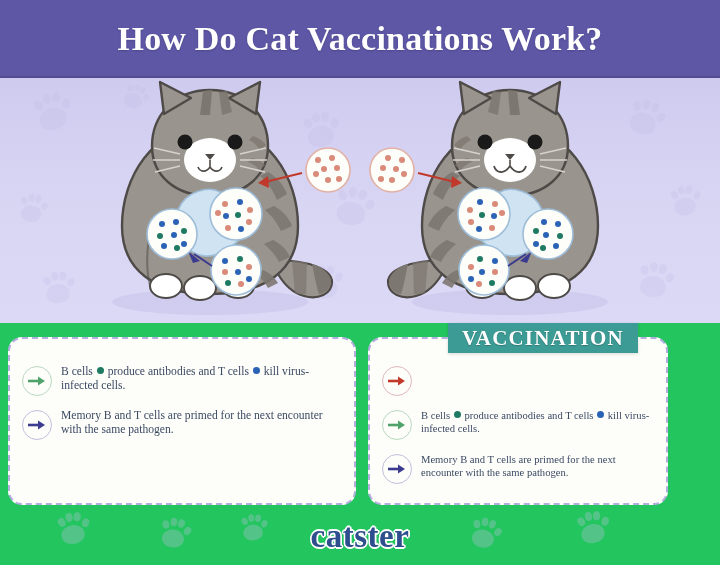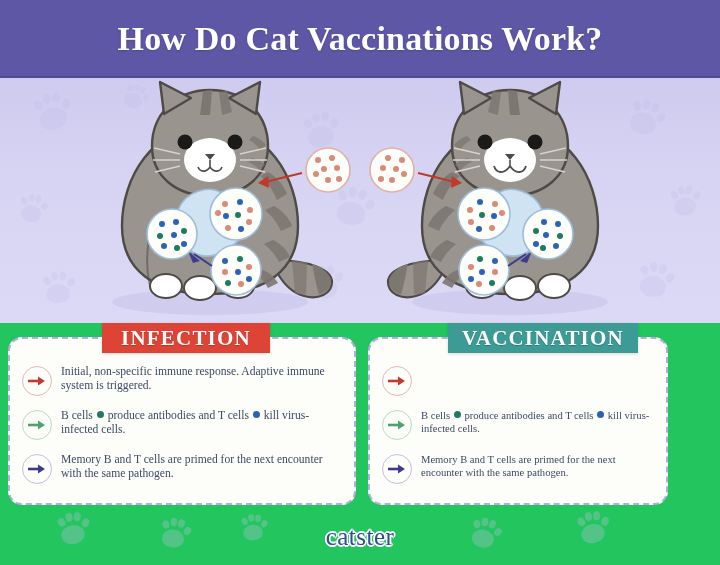--- a/index.html
+++ b/index.html
@@ -86,21 +86,21 @@
   .dott{display:inline-block;width:7px;height:7px;border-radius:50%;
         background:#2a63b5;vertical-align:1px;margin:0 1px;}
 
   
   .footer{
     position:absolute;left:0;top:508px;width:720px;height:57px;
     display:flex;align-items:center;justify-content:center;
   }
   .logo{
     font-family:"Liberation Serif", serif;
-    font-weight:normal;font-size:25px;letter-spacing:.5px;
+    font-weight:bold;font-size:33px;letter-spacing:.5px;
     color:#2e4e8e;
     text-shadow:
       -1.6px 0 #fff, 1.6px 0 #fff, 0 -1.6px #fff, 0 1.6px #fff,
       -1.2px -1.2px #fff, 1.2px -1.2px #fff, -1.2px 1.2px #fff, 1.2px 1.2px #fff;
   }
   .footpaw{position:absolute;opacity:.30;}
 </style>
 </head>
 <body>
 
@@ -373,34 +373,22 @@
           <circle cx="124" cy="170" r="3" fill="#2a63b5"></circle>
         <circle cx="104" cy="172" r="3" fill="#2a63b5"></circle>
           <circle cx="117" cy="174" r="3" fill="#1f7a62"></circle>
       </g>
     </svg>
   </div>
 
   <div class="cards">
 
     <div class="card left">
-      <div class="banner infection">
-        <span>INFECTION</span>
-      </div>
       <div class="bullets">
 
-        <div class="bullet">
-          <span class="bicon c1">
-            <svg width="18" height="12" viewBox="0 0 18 12">
-                <path d="M0 6 H11" stroke="#c0392b" stroke-width="2.6" fill="none"></path>
-                <path d="M10 1.5 L17 6 L10 10.5 Z" fill="#c0392b"></path>
-              </svg>
-          </span>
-          <span class="btext"><span>Initial, non-specific immune response. Adaptive immune system is triggered.</span></span>
-        </div>
 
         <div class="bullet">
           <span class="bicon c2">
             <svg width="18" height="12" viewBox="0 0 18 12">
                 <path d="M0 6 H11" stroke="#4fa36a" stroke-width="2.6" fill="none"></path>
                 <path d="M10 1.5 L17 6 L10 10.5 Z" fill="#4fa36a"></path>
               </svg>
           </span>
           <span class="btext"><span>B cells </span><span class="dotb"></span><span> produce antibodies and T cells </span><span class="dott"></span><span> kill virus-infected cells.</span></span>
         </div>

